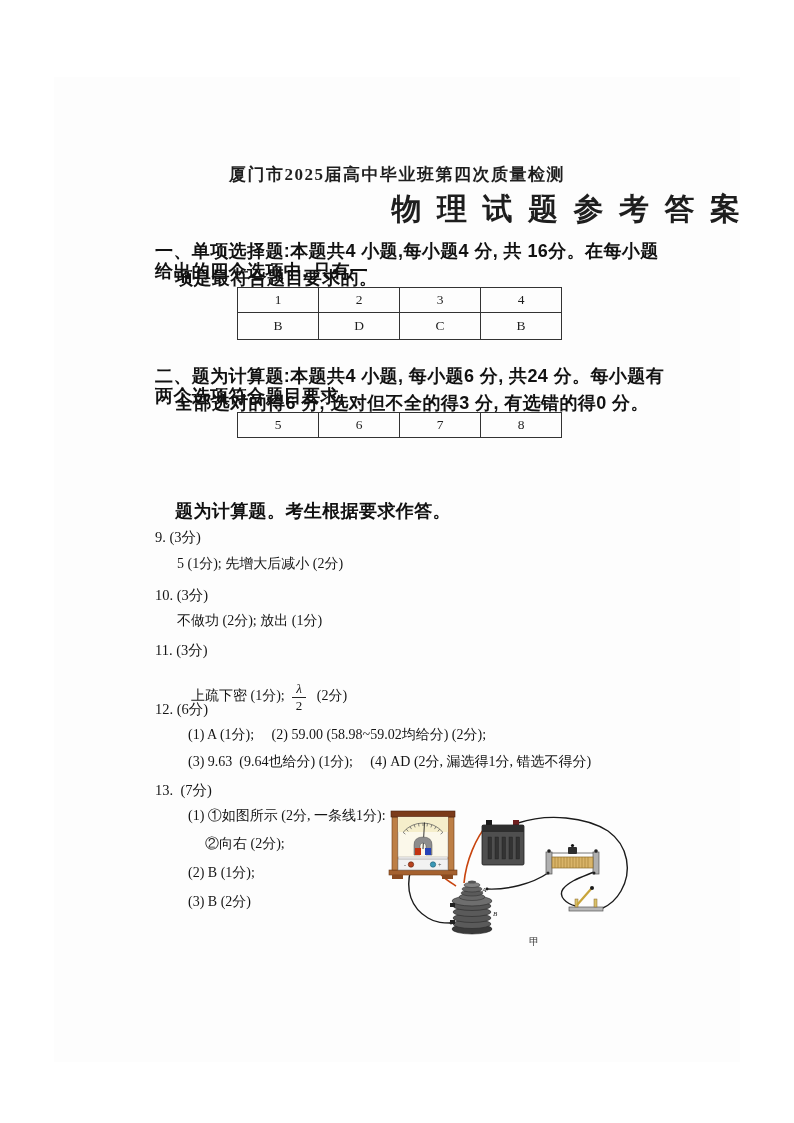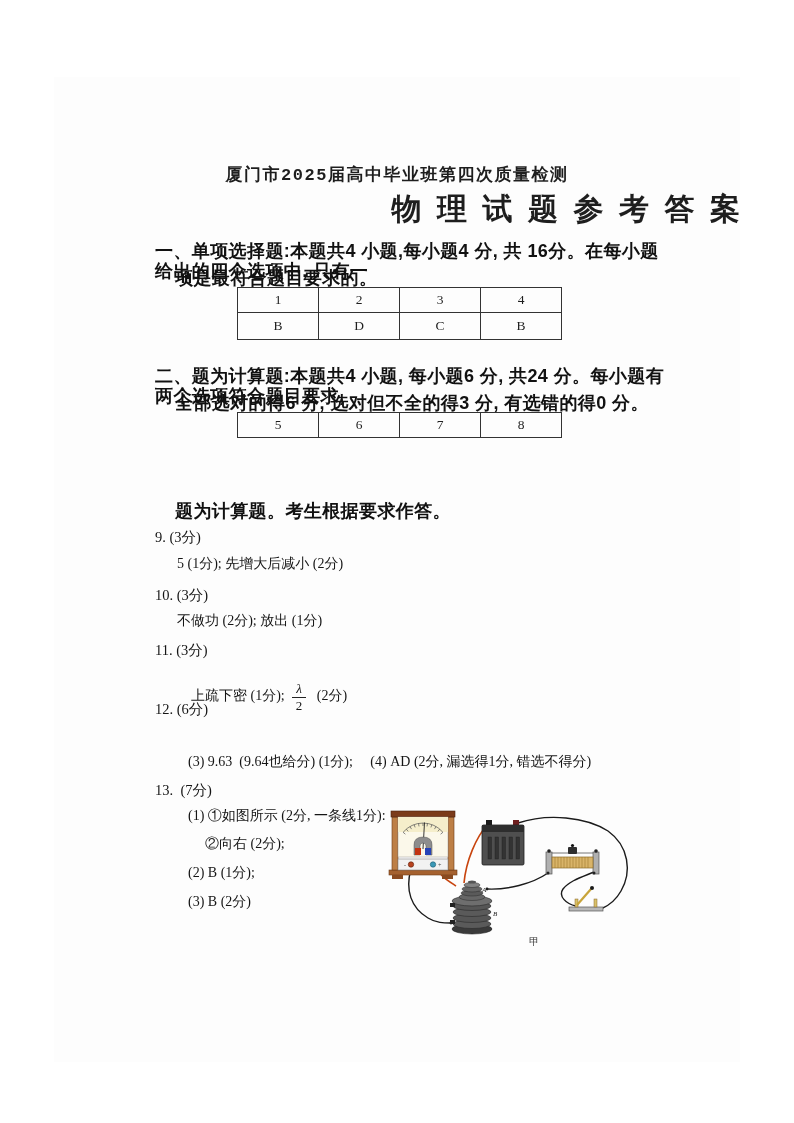--- a/index.html
+++ b/index.html
@@ -12,21 +12,21 @@
     color:#1e1e1e;
   }
   .scan-tint{
     position:absolute;left:54px;top:77px;width:686px;height:985px;
     background:#fdfdfd;
   }
   .abs{position:absolute;}
   .subtitle{
     left:0;top:163px;width:794px;text-align:center;
     font-size:17px;font-weight:600;letter-spacing:1.5px;
-    font-family:Liberation Mono, monospace;
+    font-family:Liberation Serif, serif;
   }
   .main-title{
     left:0;top:189px;width:744px;text-align:right;
     font-size:30px;font-weight:bold;letter-spacing:4px;
     font-family:"Liberation Serif", serif;
   }
   .section-line{
     font-family:"Liberation Sans", sans-serif;
     font-weight:bold;font-size:18px;line-height:20px;color:#111;
     letter-spacing:0.4px;
@@ -113,20 +113,21 @@
 
   <div class="abs q-label" style="left:155px;top:586px;">10. (3分)</div>
   <div class="abs ans" style="left:177px;top:612px;">不做功 (2分); 放出 (1分)</div>
 
   <div class="abs q-label" style="left:155px;top:641px;">11. (3分)</div>
   <div class="abs ans" style="left:177px;top:666px;">
     <span>上疏下密 (1分); </span><span class="frac"><span class="num">λ</span><span class="den">2</span></span><span>  (2分)</span>
   </div>
 
   <div class="abs q-label" style="left:155px;top:700px;">12. (6分)</div>
+  <div class="abs ans" style="left:188px;top:726px;">(1) A (1分);     (2) 59.00 (58.98~59.02均给分) (2分);</div>
   <div class="abs ans" style="left:188px;top:753px;">(3) 9.63  (9.64也给分) (1分);     (4) AD (2分, 漏选得1分, 错选不得分)</div>
 
   <div class="abs q-label" style="left:155px;top:781px;">13.  (7分)</div>
   <div class="abs ans" style="left:188px;top:807px;">(1) ①如图所示 (2分, 一条线1分):</div>
   <div class="abs ans" style="left:205px;top:835px;">②向右 (2分);</div>
   <div class="abs ans" style="left:188px;top:864px;">(2) B (1分);</div>
   <div class="abs ans" style="left:188px;top:893px;">(3) B (2分)</div>
 
   <svg class="abs figure" viewBox="0 0 270 168">
 

